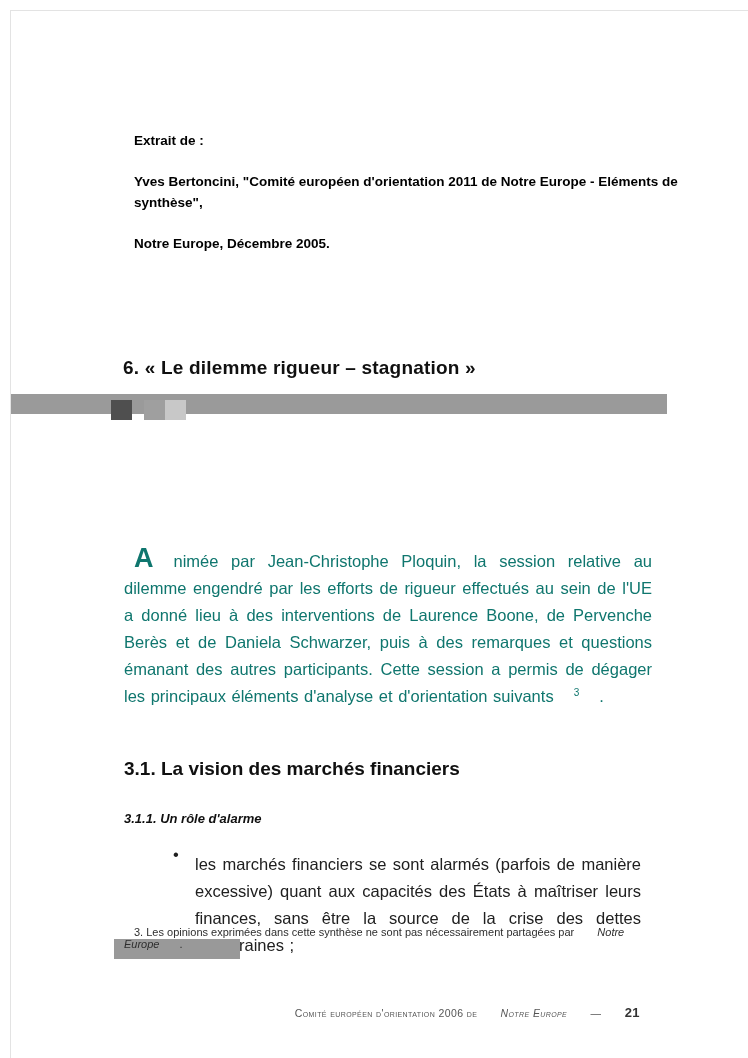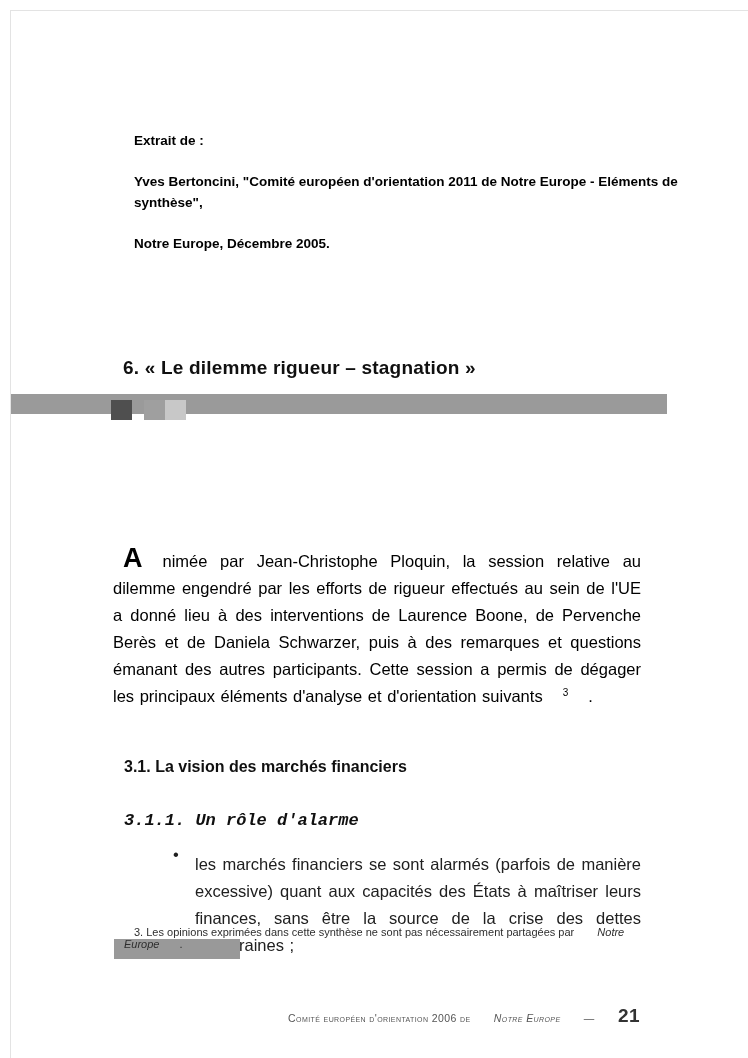--- a/index.html
+++ b/index.html
@@ -38,44 +38,43 @@
     width: 656px; height: 7px;
     background: #9a9a9a;
   }
   .squares { position: absolute; left: 100px; top: 389px; height: 13px; width: 80px; }
   .sq { position: absolute; top: 0; width: 21px; height: 13px; }
   .sq-dark  { left: 0;    background: #4f4f4f; }
   .sq-mid   { left: 33px; background: #9f9f9f; }
   .sq-light { left: 54px; background: #c8c8c8; }
   .body-par {
     position: absolute;
-    left: 92px; top: 524px; width: 548px;
+    left: 103px; top: 524px; width: 548px;
     font-size: 16.5px;
     line-height: 27px;
     text-align: justify;
-    color: #000000;
+    color: #0f766e;
     word-spacing: 1px;
   }
   .dropcap { font-size: 27px; font-weight: 700; }
   .fnref { font-size: 10px; vertical-align: super; line-height: 0; }
   .sec-heading {
     position: absolute;
     left: 103px; top: 737px;
-    font-size: 16px;
+    font-size: 19px;
     font-weight: 700;
     color: #101010;
   }
   .subsec-heading {
     position: absolute;
     left: 103px; top: 790px;
-    font-size: 17px;
+    font-size: 13px;
     font-weight: 700;
     font-style: italic;
     color: #101010;
-    font-family: Liberation Mono, monospace;
   }
   .bullet-item {
     position: absolute;
     left: 152px; top: 820px; width: 498px;
     font-size: 16.5px;
     line-height: 27px;
     color: #202020;
   }
   .bullet-marker { position: absolute; left: 0; top: 0; }
   .bullet-text { display: block; margin-left: 12px; text-align: justify; word-spacing: 1px; }
@@ -94,21 +93,21 @@
   .footer {
     position: absolute;
     right: 97px; top: 984px;
     font-size: 10.5px;
     letter-spacing: 0.4px;
     color: #555555;
     font-variant: small-caps;
     white-space: nowrap;
   }
   .footer .pagenum {
-    font-size: 19px;
+    font-size: 13px;
     font-weight: 700;
     color: #333333;
   }
   .italic { font-style: italic; }
 </style>
 </head>
 <body>
 
 <div class="page">
 

